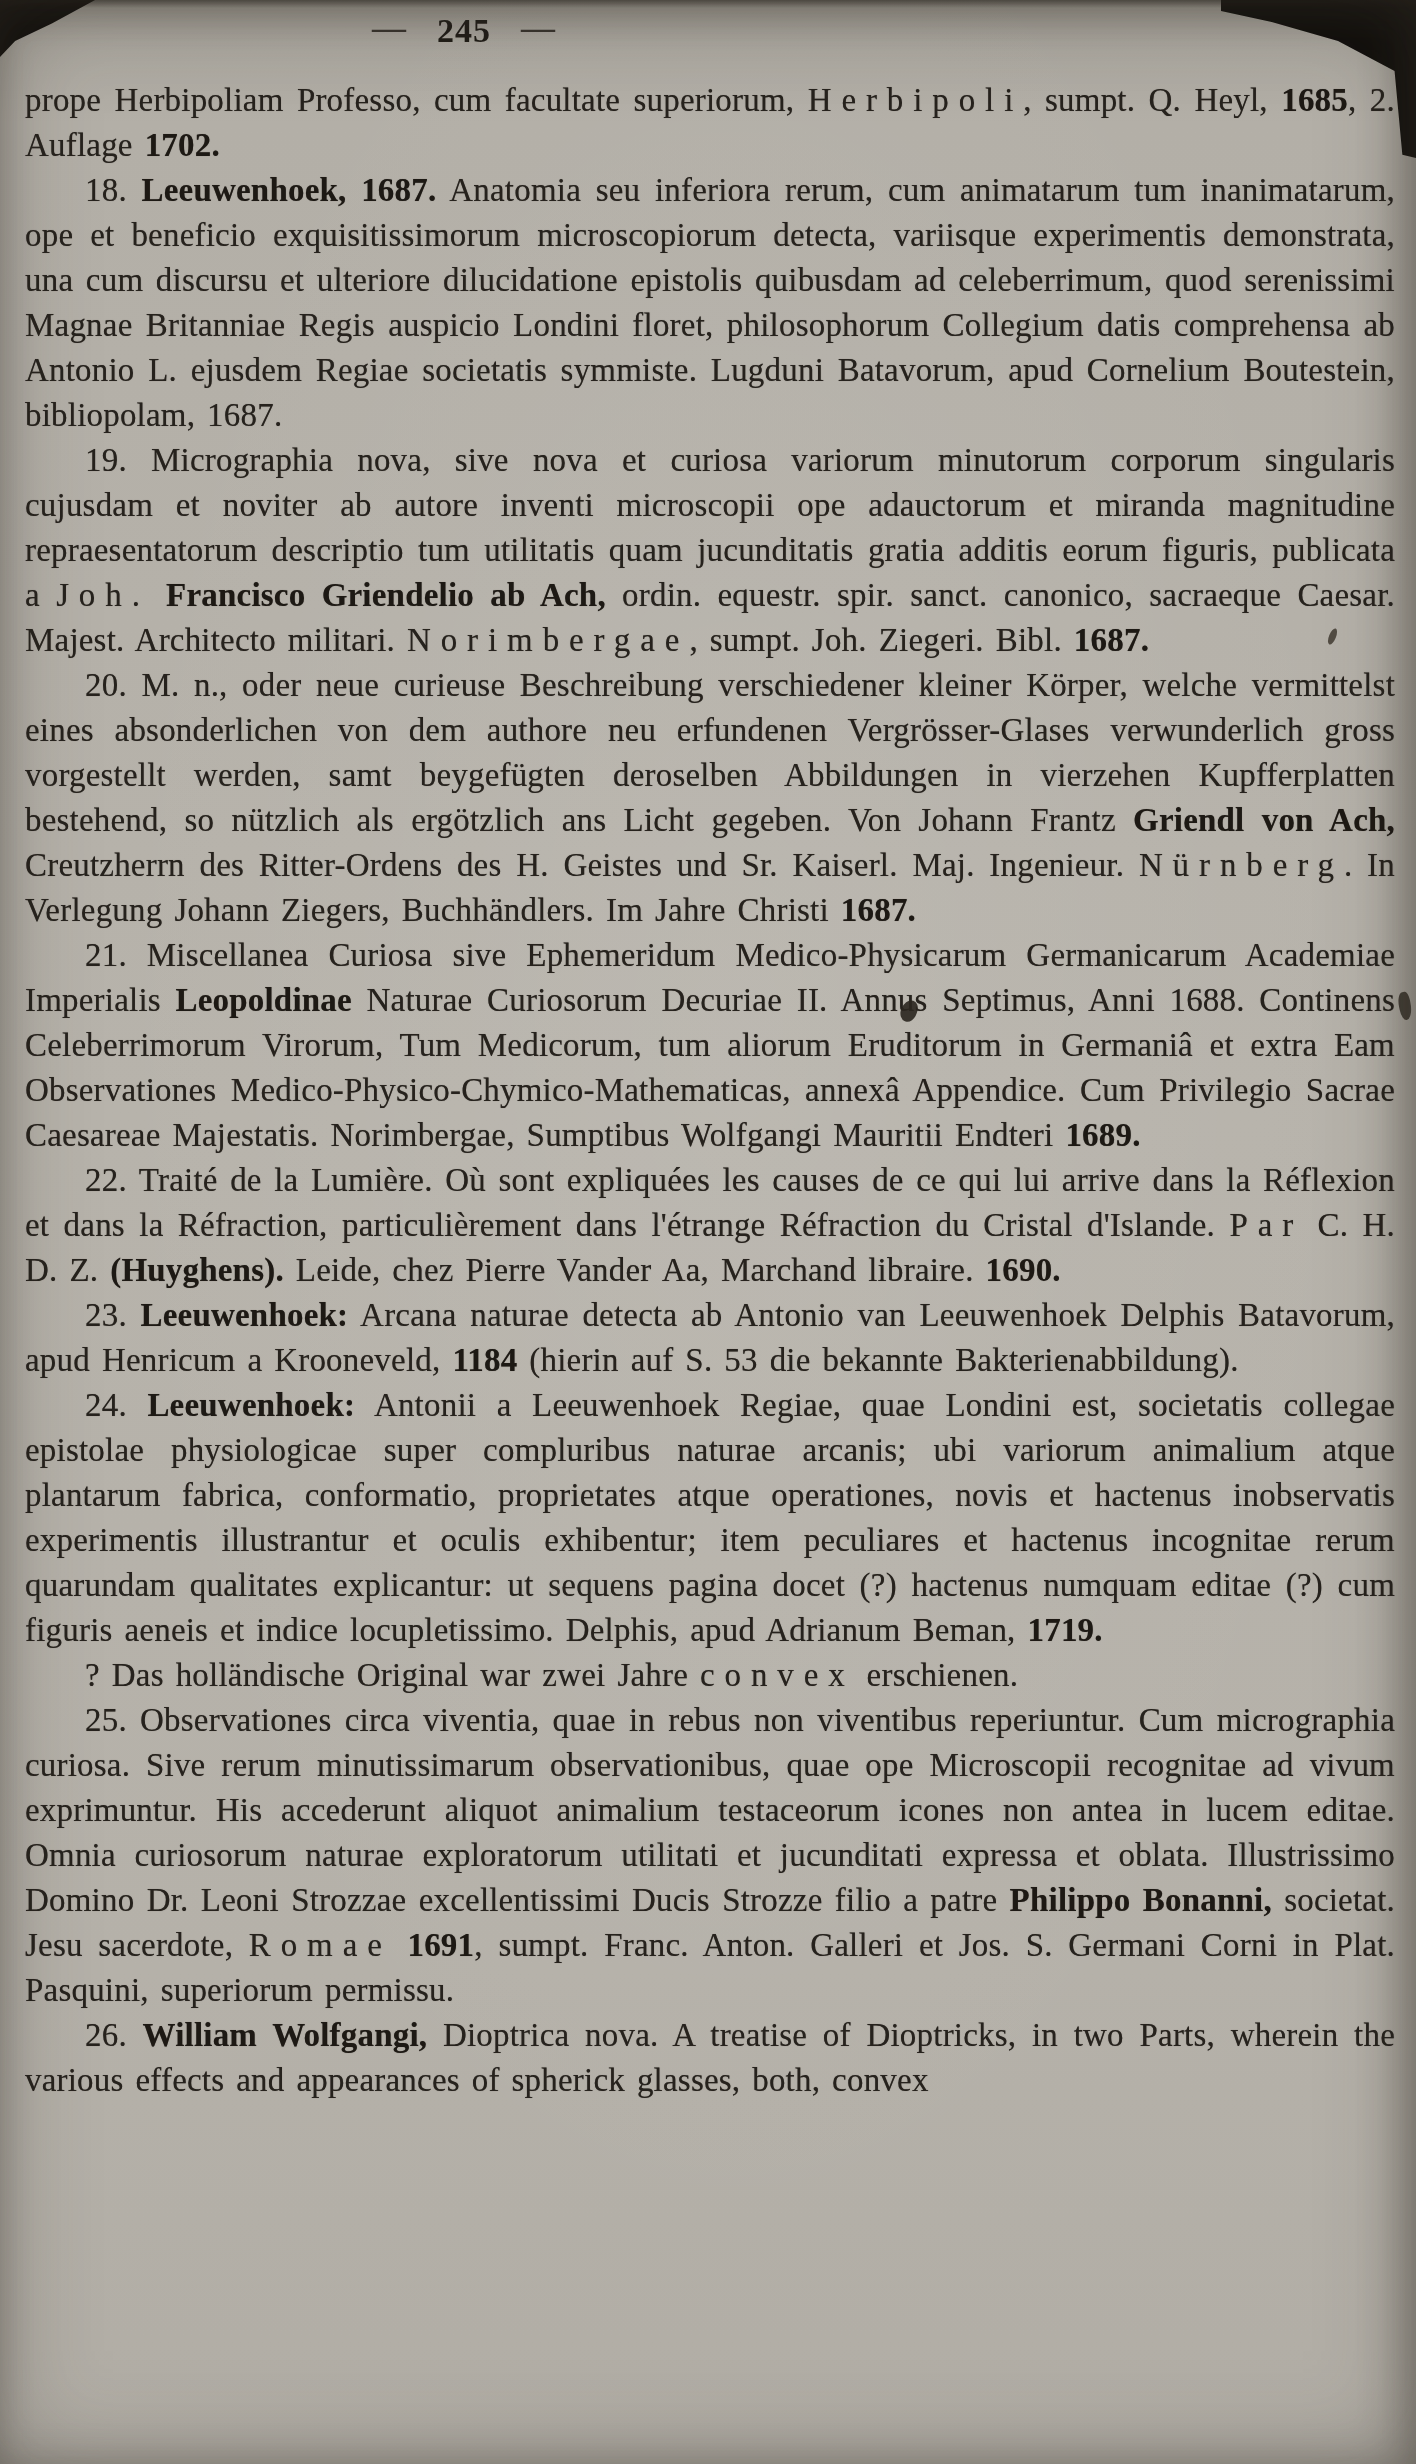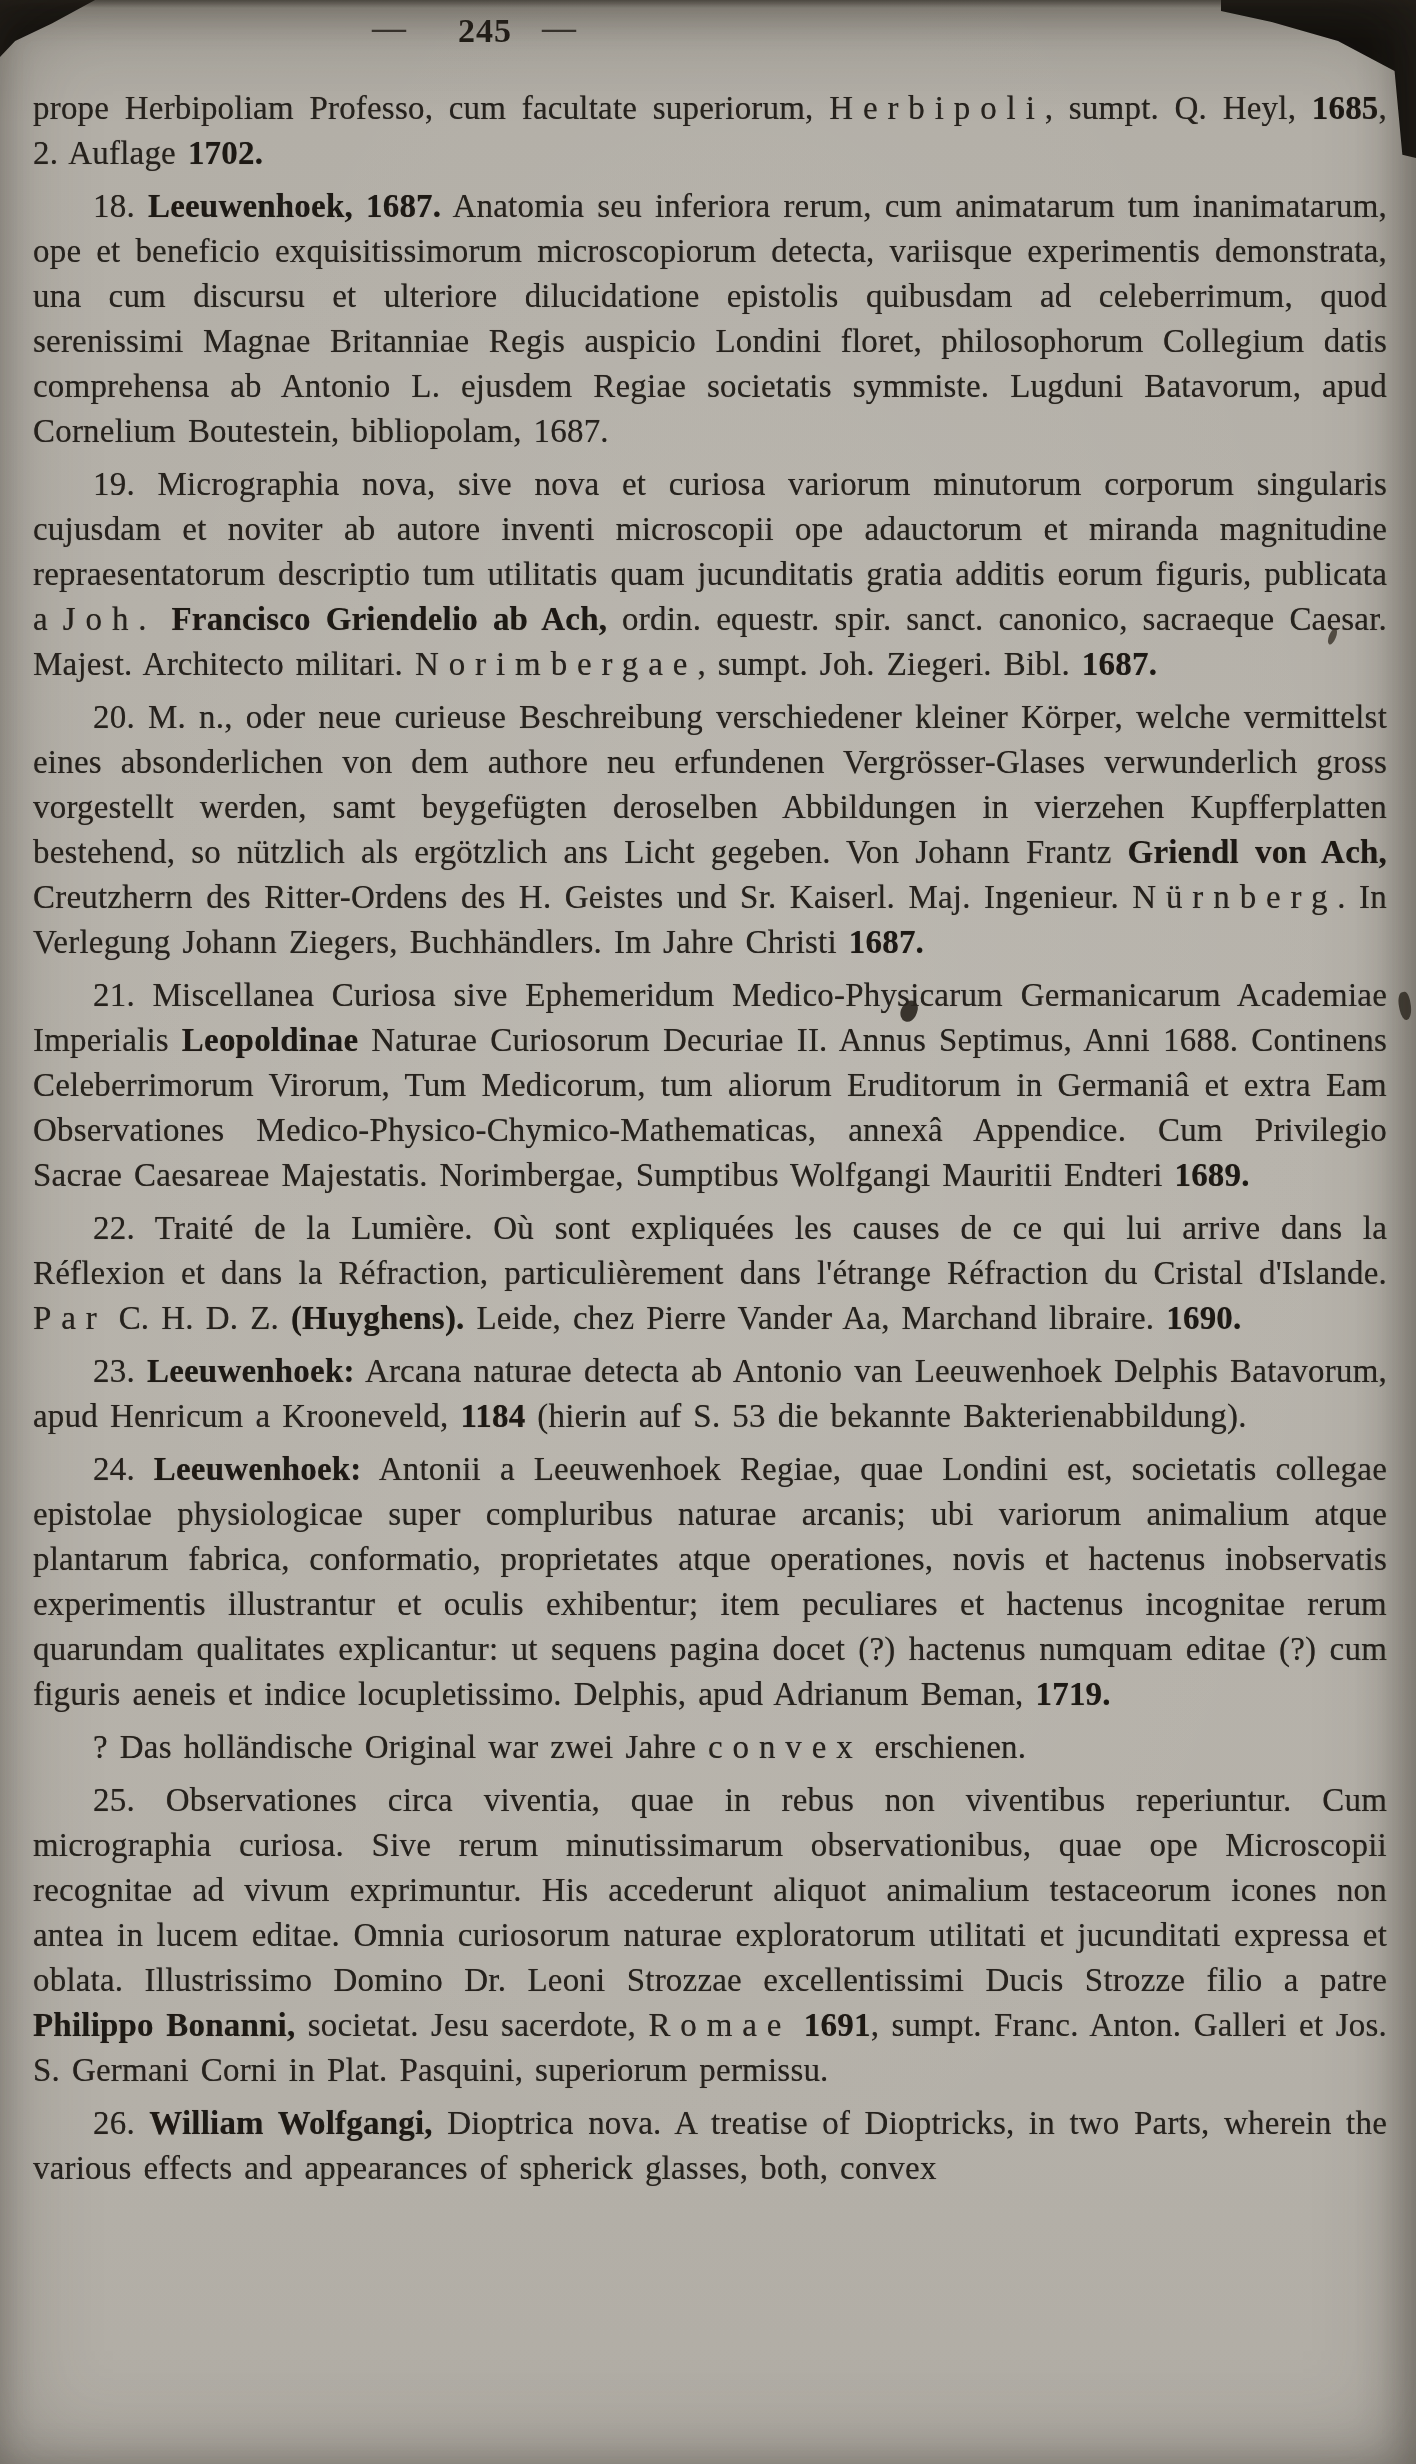--- a/index.html
+++ b/index.html
@@ -30,29 +30,29 @@
     position: absolute;
     top: 12px;
     left: 372px;
     display: flex;
     align-items: baseline;
     gap: 30px;
     font-size: 34px;
     letter-spacing: 1px;
   }
   .page-header .dash { color: #3a352e; font-weight: bold; transform: translateY(-3px); }
-  .page-header .num { font-weight: bold; color: #211d18; margin-left: 21px; }
+  .page-header .num { font-weight: bold; color: #211d18; }
   .text-block {
     position: absolute;
     top: 78px;
     left: 25px;
     right: 21px;
   }
   p.para {
-    margin: 8px;
+    margin: 0;
     text-align: justify;
     font-size: 33px;
     line-height: 45px;
     word-spacing: 3.5px;
     letter-spacing: 0.2px;
     text-shadow: 0 0 0.7px rgba(35,30,24,0.55);
   }
   p.para.indent { text-indent: 60px; }
   .bold { font-weight: bold; color: #1d1914; }
   .spaced { letter-spacing: 0.3em; }

